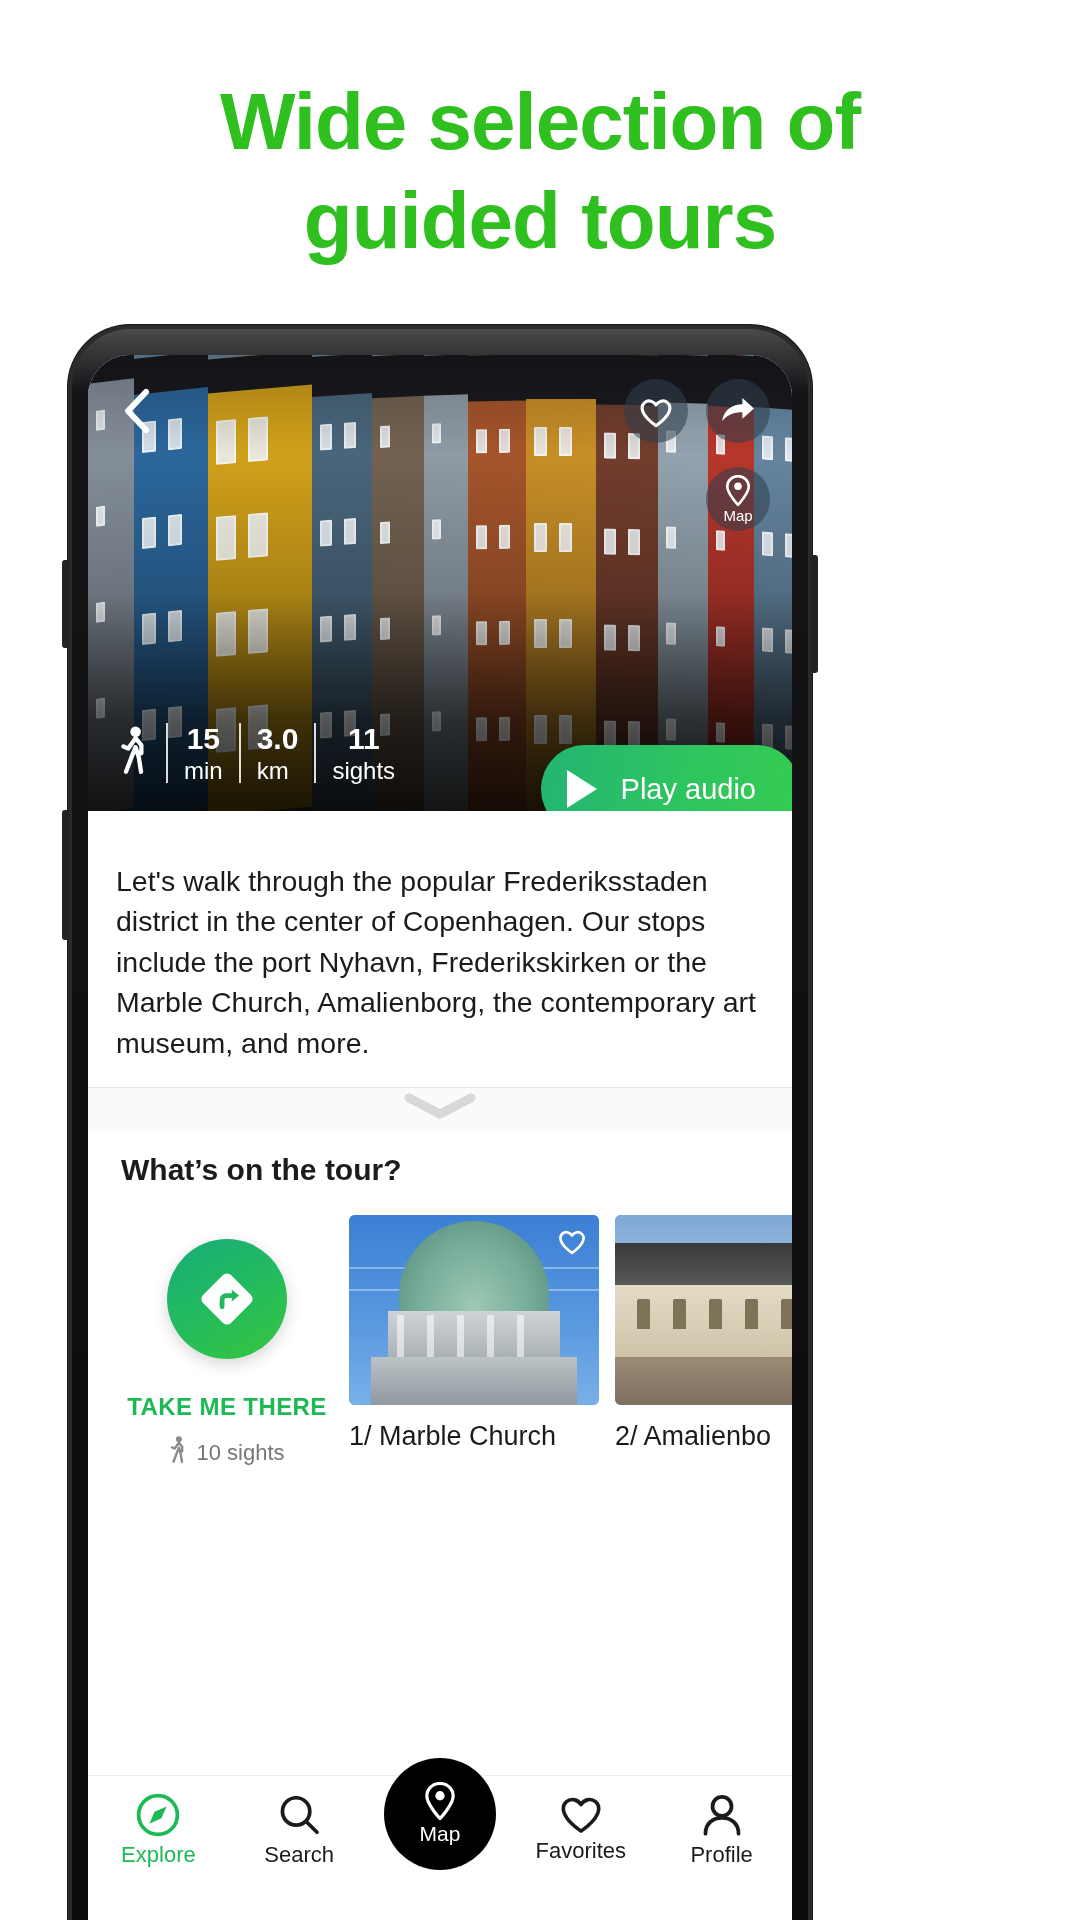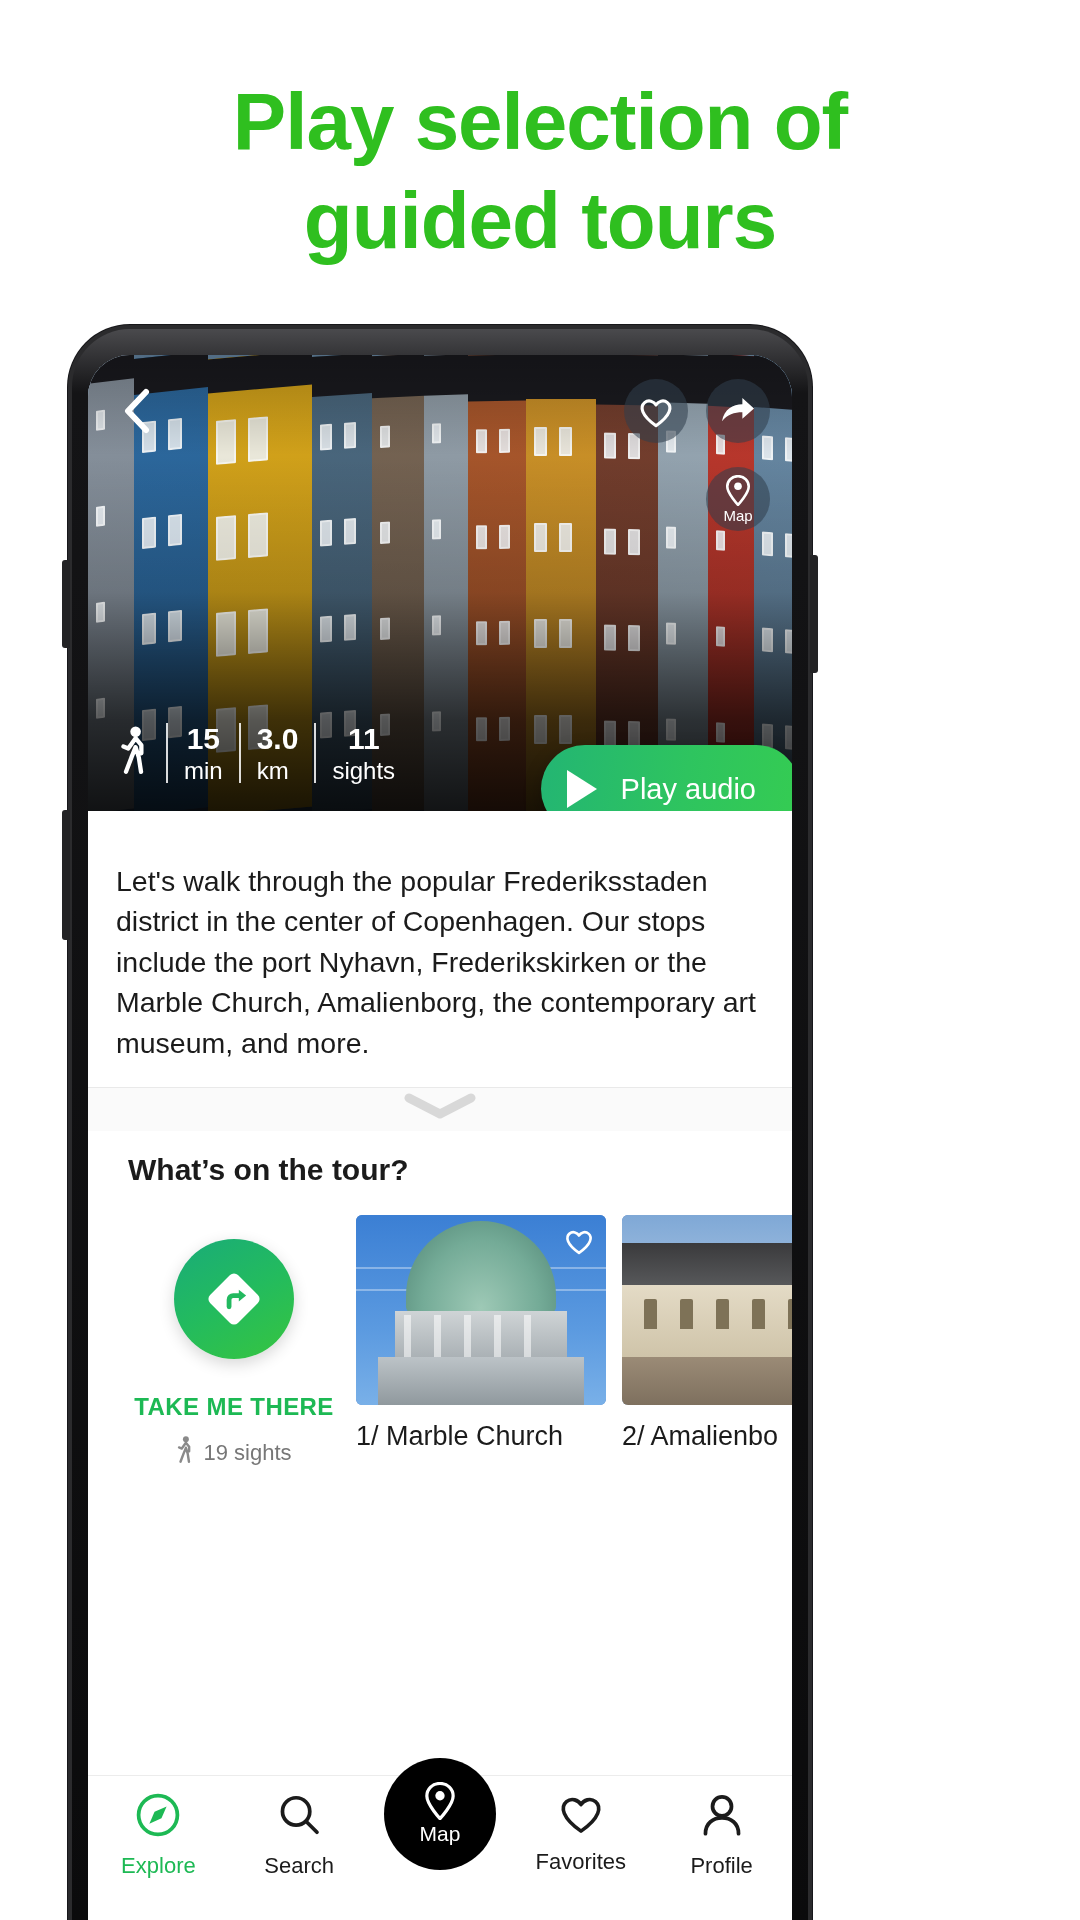--- a/index.html
+++ b/index.html
@@ -193,21 +193,21 @@
     height:44px;
     background:#fafafa;
   }
   .chev{
     position:absolute; left:50%; top:4px;
     transform:translateX(-50%);
   }
 
   
   .tour{
-    padding:22px 0 0 12px;
+    padding:22px 0 0 5px;
     background:#fff;
   }
   .tour h2{
     padding:0 28px;
     font-size:30px;
     font-weight:bold;
     color:#1b1b1b;
   }
   .cards{
     margin-top:28px;
@@ -316,21 +316,21 @@
     border-top:1px solid #ececec;
     display:flex; align-items:flex-start;
     padding-top:16px;
   }
   .nav-item{
     flex:1;
     display:flex; flex-direction:column; align-items:center;
     cursor:pointer;
   }
   .nav-item .nav-lbl{
-    margin-top:15px;
+    margin-top:4px;
     font-size:22px;
     color:#1b1b1b;
   }
   .nav-item.active .nav-lbl{ color:#1db954; font-weight:500; }
   .nav-map{
     position:relative;
     margin-top:-34px;
   }
   .nav-map-circle{
     width:112px; height:112px;
@@ -338,21 +338,21 @@
     background:#000;
     display:flex; flex-direction:column;
     align-items:center; justify-content:center;
   }
   .nav-map-circle .nav-lbl{ color:#fff; margin-top:2px; font-size:21px; }
 </style>
 </head>
 <body>
 
 <div class="headline">
-  <span class="l">Play selection of</span>
+  <span class="l">Wide selection of</span>
   <span class="l">guided tours</span>
 </div>
 
 <div class="phone-wrap">
   <div class="phone-body">
     <div class="btn-vol v1"></div>
     <div class="btn-vol v2"></div>
     <div class="btn-pwr"></div>
   </div>
 
@@ -553,21 +553,21 @@
             </svg>
           </div>
           <div class="tm-label">TAKE ME THERE</div>
           <div class="tm-sights">
             <span class="w">
               <svg width="18" height="30" viewBox="0 0 20 32">
                 <circle cx="11" cy="4" r="3.3" fill="#8a8a8a"></circle>
                 <path d="M11 8 L6.4 14.4 L3.4 13.2 M11 8 L14.6 12.4 L14.6 17.4 M11 13.6 L8.4 20 L5 29 M11 13.6 L13 20 L14.4 29" fill="none" stroke="#8a8a8a" stroke-width="2.7" stroke-linecap="round" stroke-linejoin="round"></path>
               </svg>
             </span>
-            <span>19 sights</span>
+            <span>10 sights</span>
           </div>
         </div>
 
         <div class="card">
           <div class="thumb">
             <div class="dome-sky"></div>
             <div class="dome-wire" style="top:52px"></div>
             <div class="dome-wire" style="top:74px"></div>
             <div class="dome-top"></div>
             <div class="dome-drum"></div>

